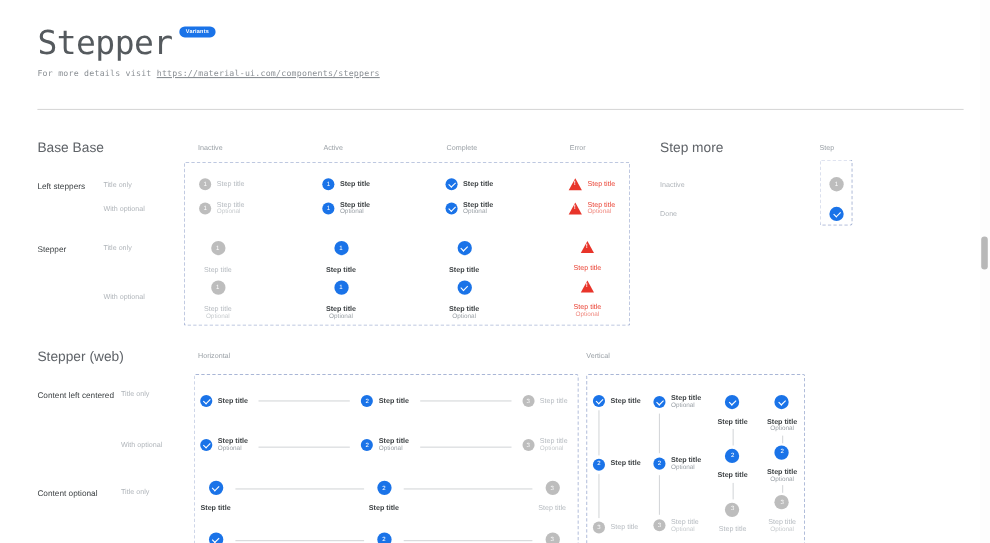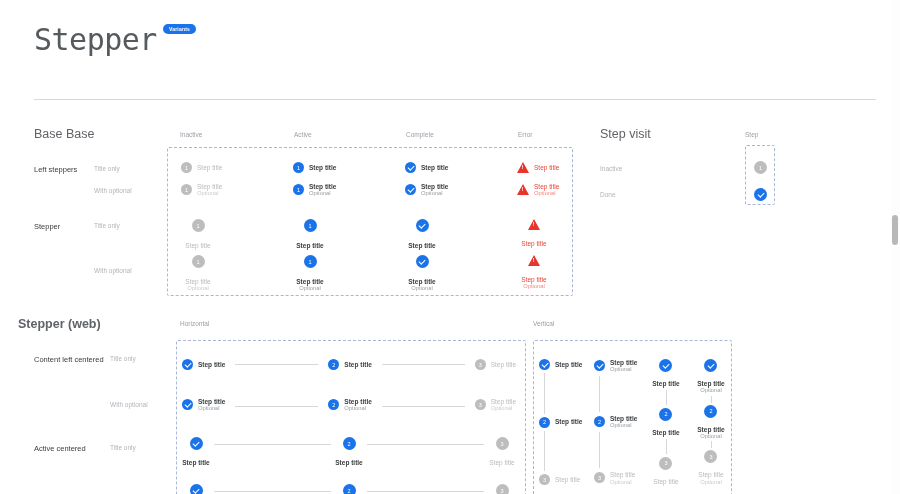--- a/index.html
+++ b/index.html
@@ -85,20 +85,23 @@
 </head>
 <body>
 
 <div class="page">
 
   <div class="title-row">
     <div class="title">Stepper</div>
     <div class="variants-badge">Variants</div>
   </div>
 
+  <div class="subtitle">
+    <span>For more details visit </span><a href="#">https://material-ui.com/components/steppers</a>
+  </div>
 
   <div class="rule"></div>
 
   <div class="abs sec-title" style="left:34px; top:127px;">Base Base</div>
 
   <div class="abs col-head" style="left:180px; top:131px;">Inactive</div>
   <div class="abs col-head" style="left:294px; top:131px;">Active</div>
   <div class="abs col-head" style="left:406px; top:131px;">Complete</div>
   <div class="abs col-head" style="left:518px; top:131px;">Error</div>
 
@@ -212,42 +215,42 @@
     </div>
   </div>
   <div class="abs step-center" style="left:517px; top:255px; width:34px;">
     <div class="tri"></div>
     <div class="lbl err" style="margin-top:6px">
       <div class="t">Step title</div>
       <div class="o">Optional</div>
     </div>
   </div>
 
-  <div class="abs sec-title" style="left:600px; top:127px;">Step visit</div>
+  <div class="abs sec-title" style="left:600px; top:127px;">Step more</div>
   <div class="abs col-head" style="left:745px; top:131px;">Step</div>
 
   <div class="abs sub-label" style="left:600px; top:165px;">Inactive</div>
   <div class="abs sub-label" style="left:600px; top:191px;">Done</div>
 
   <div class="dashbox" style="left:745px; top:145px; width:30px; height:60px;"></div>
   <div class="abs" style="left:754px; top:161px;">
     <div class="circle gray" style="width:13px;height:13px;">1</div>
   </div>
   <div class="abs" style="left:754px; top:188px;">
     <div class="circle done" style="width:13px;height:13px;"></div>
   </div>
 
-  <div class="abs sec-title" style="left:18px; top:317px;font-weight:bold;">Stepper (web)</div>
+  <div class="abs sec-title" style="left:34px; top:317px;">Stepper (web)</div>
   <div class="abs col-head" style="left:180px; top:320px;">Horizontal</div>
   <div class="abs col-head" style="left:533px; top:320px;">Vertical</div>
 
   <div class="abs row-label" style="left:34px; top:355px;">Content left centered</div>
   <div class="abs sub-label" style="left:110px; top:355px;">Title only</div>
   <div class="abs sub-label" style="left:110px; top:401px;">With optional</div>
-  <div class="abs row-label" style="left:34px; top:444px;">Active centered</div>
+  <div class="abs row-label" style="left:34px; top:444px;">Content optional</div>
   <div class="abs sub-label" style="left:110px; top:444px;">Title only</div>
 
   <div class="dashbox" style="left:176px; top:340px; width:350px; height:160px;"></div>
   <div class="dashbox" style="left:533px; top:340px; width:199px; height:160px;"></div>
 
   <div class="abs" style="left:182px; top:359px; width:334px; display:flex; align-items:center;">
     <div class="step-inline">
       <div class="circle done"></div>
       <div class="lbl">
           <div class="t">Step title</div>

